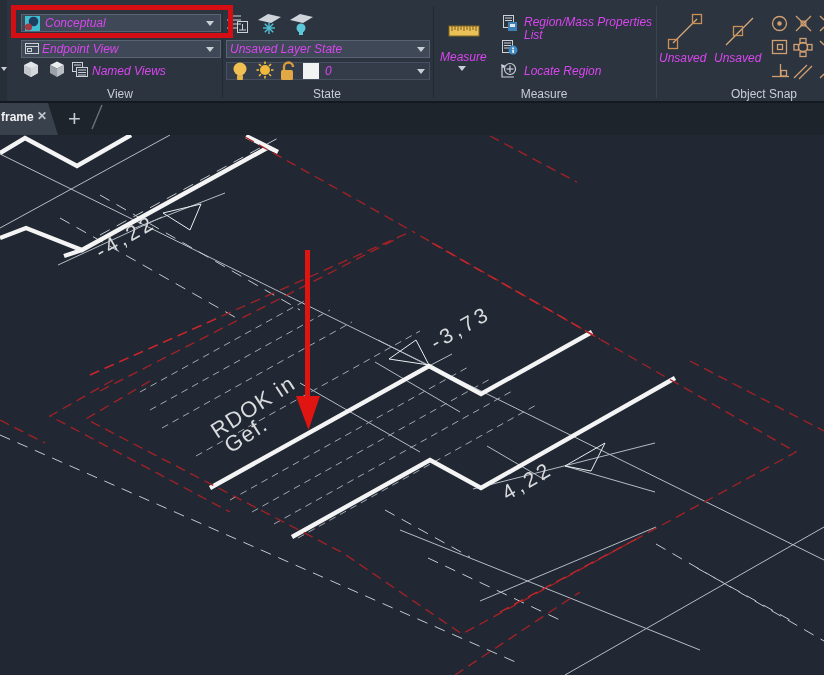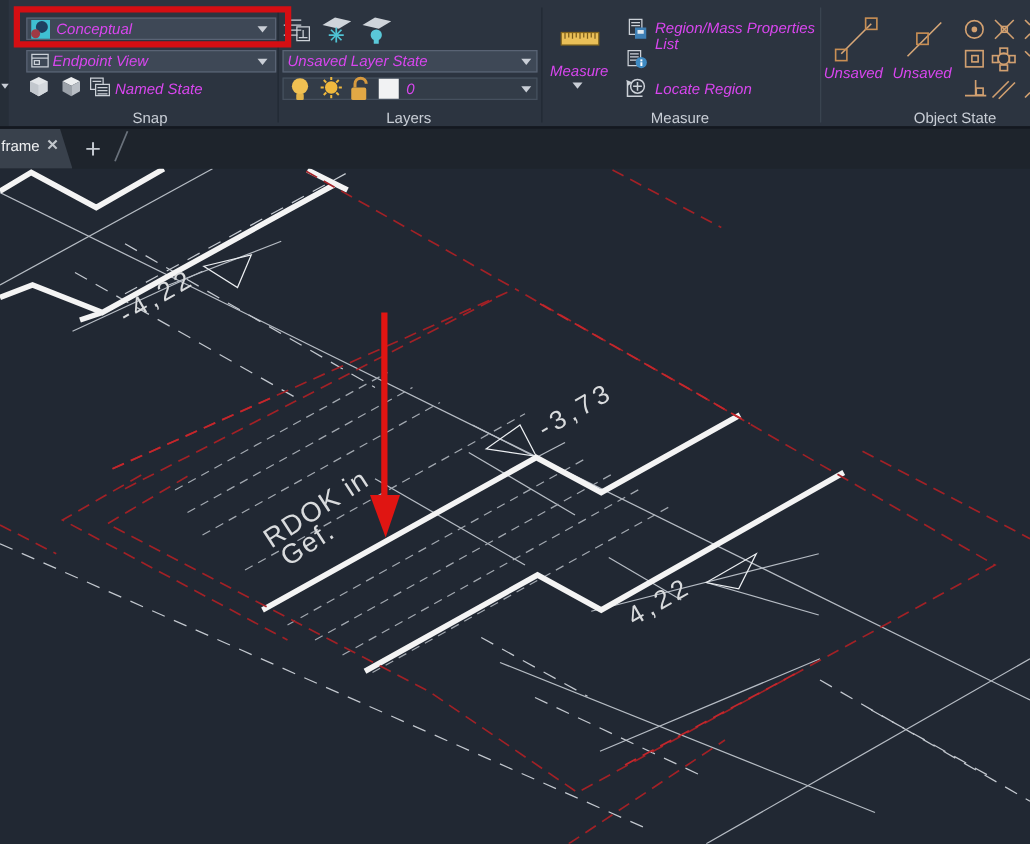--- a/index.html
+++ b/index.html
@@ -7,60 +7,60 @@
 #ribbon{position:absolute;left:0;top:0;width:824px;height:101px;background:#2c3440;}
 .sep{position:absolute;top:6px;height:92px;width:1px;background:#212933;}
 .sep2{position:absolute;top:6px;height:92px;width:1px;background:#3a4450;}
 .plabel{position:absolute;top:87px;font-size:12px;color:#c9ced6;text-align:center;}
 .field{position:absolute;height:18px;background:#3e4856;border:1px solid #596374;color:#dde0e4;font-size:12px;}
 .darr{position:absolute;width:0;height:0;border-left:4px solid transparent;border-right:4px solid transparent;border-top:5px solid #c9ced6;}
 .rowtext{position:absolute;color:#d946ef;font-size:12px;white-space:nowrap;font-style:italic;}
 #leftstrip{position:absolute;left:0;top:0;width:7px;height:101px;background:#262e38;}
 #tabbar{position:absolute;left:0;top:101px;width:824px;height:34px;background:#1e242c;border-top:2px solid #141820;}
 #tab1{position:absolute;left:0;top:103px;width:58px;height:32px;background:#39414c;clip-path:polygon(0 0,48px 0,58px 32px,0 32px);}
-#tab1 span{position:absolute;left:1px;top:7px;color:#f0f1f3;font-size:12px;font-weight:normal;}
+#tab1 span{position:absolute;left:1px;top:7px;color:#f0f1f3;font-size:12px;font-weight:bold;}
 #tabx{position:absolute;left:37px;top:109px;color:#c2c7cd;font-size:12px;font-weight:bold;}
 #plus{position:absolute;left:68px;top:106px;color:#c5cad1;font-size:22px;font-weight:400;}
 #redbox{position:absolute;left:11px;top:5px;width:222px;height:33px;border:5px solid #d40e13;}
 #canvas{position:absolute;left:0;top:135px;}
 </style></head>
 <body>
 <div id="ribbon"></div>
 <div id="leftstrip"></div>
 
 <div class="field" style="left:21px;top:14px;width:200px;"></div>
 <div class="field" style="left:21px;top:40px;width:200px;"></div>
 <div class="rowtext" style="left:45px;top:16px;">Conceptual</div>
 <div class="rowtext" style="left:42px;top:42px;">Endpoint View</div>
 <div class="darr" style="left:206px;top:21px;"></div>
 <div class="darr" style="left:206px;top:47px;"></div>
-<div class="rowtext" style="left:92px;top:64px;">Named State</div>
-<div class="plabel" style="left:60px;width:120px;">Snap</div>
+<div class="rowtext" style="left:92px;top:64px;">Named Views</div>
+<div class="plabel" style="left:60px;width:120px;">View</div>
 <div class="sep" style="left:222px;"></div>
 
 <div class="field" style="left:226px;top:40px;width:204px;"></div>
 <div class="rowtext" style="left:230px;top:42px;">Unsaved Layer State</div>
 <div class="darr" style="left:417px;top:47px;"></div>
 <div class="field" style="left:226px;top:62px;width:204px;background:#333c48;border-color:#46505e;"></div>
 <div class="rowtext" style="left:325px;top:64px;">0</div>
 <div class="darr" style="left:417px;top:69px;"></div>
-<div class="plabel" style="left:267px;width:120px;">Layers</div>
+<div class="plabel" style="left:267px;width:120px;">State</div>
 <div class="sep" style="left:433px;"></div>
 
 <div class="rowtext" style="left:440px;top:50px;">Measure</div>
 <div class="darr" style="left:458px;top:66px;border-left-width:4px;border-right-width:4px;"></div>
 <div class="rowtext" style="left:524px;top:15px;text-align:right;">Region/Mass Properties</div>
 <div class="rowtext" style="left:524px;top:28px;">List</div>
 <div class="rowtext" style="left:524px;top:64px;">Locate Region</div>
 <div class="plabel" style="left:484px;width:120px;">Measure</div>
 <div class="sep2" style="left:656px;"></div>
 
 <div class="rowtext" style="left:659px;top:51px;">Unsaved</div>
 <div class="rowtext" style="left:714px;top:51px;">Unsaved</div>
-<div class="plabel" style="left:704px;width:120px;">Object State</div>
+<div class="plabel" style="left:704px;width:120px;">Object Snap</div>
 <svg id="ribicons" style="position:absolute;left:0;top:0" width="824" height="101">
 
 <rect x="25" y="16" width="15" height="15" fill="#3fc0d2"></rect>
 <circle cx="33.5" cy="21.5" r="4.8" fill="#1e3f5f"></circle>
 <circle cx="28.5" cy="27" r="3.6" fill="#a03a44"></circle>
 
 <g stroke="#ccd1d8" fill="none">
 <rect x="25.5" y="43.5" width="13" height="10"></rect>
 <line x1="25.5" y1="46.5" x2="38.5" y2="46.5"></line>
 <rect x="27.5" y="48.5" width="4" height="3"></rect>

